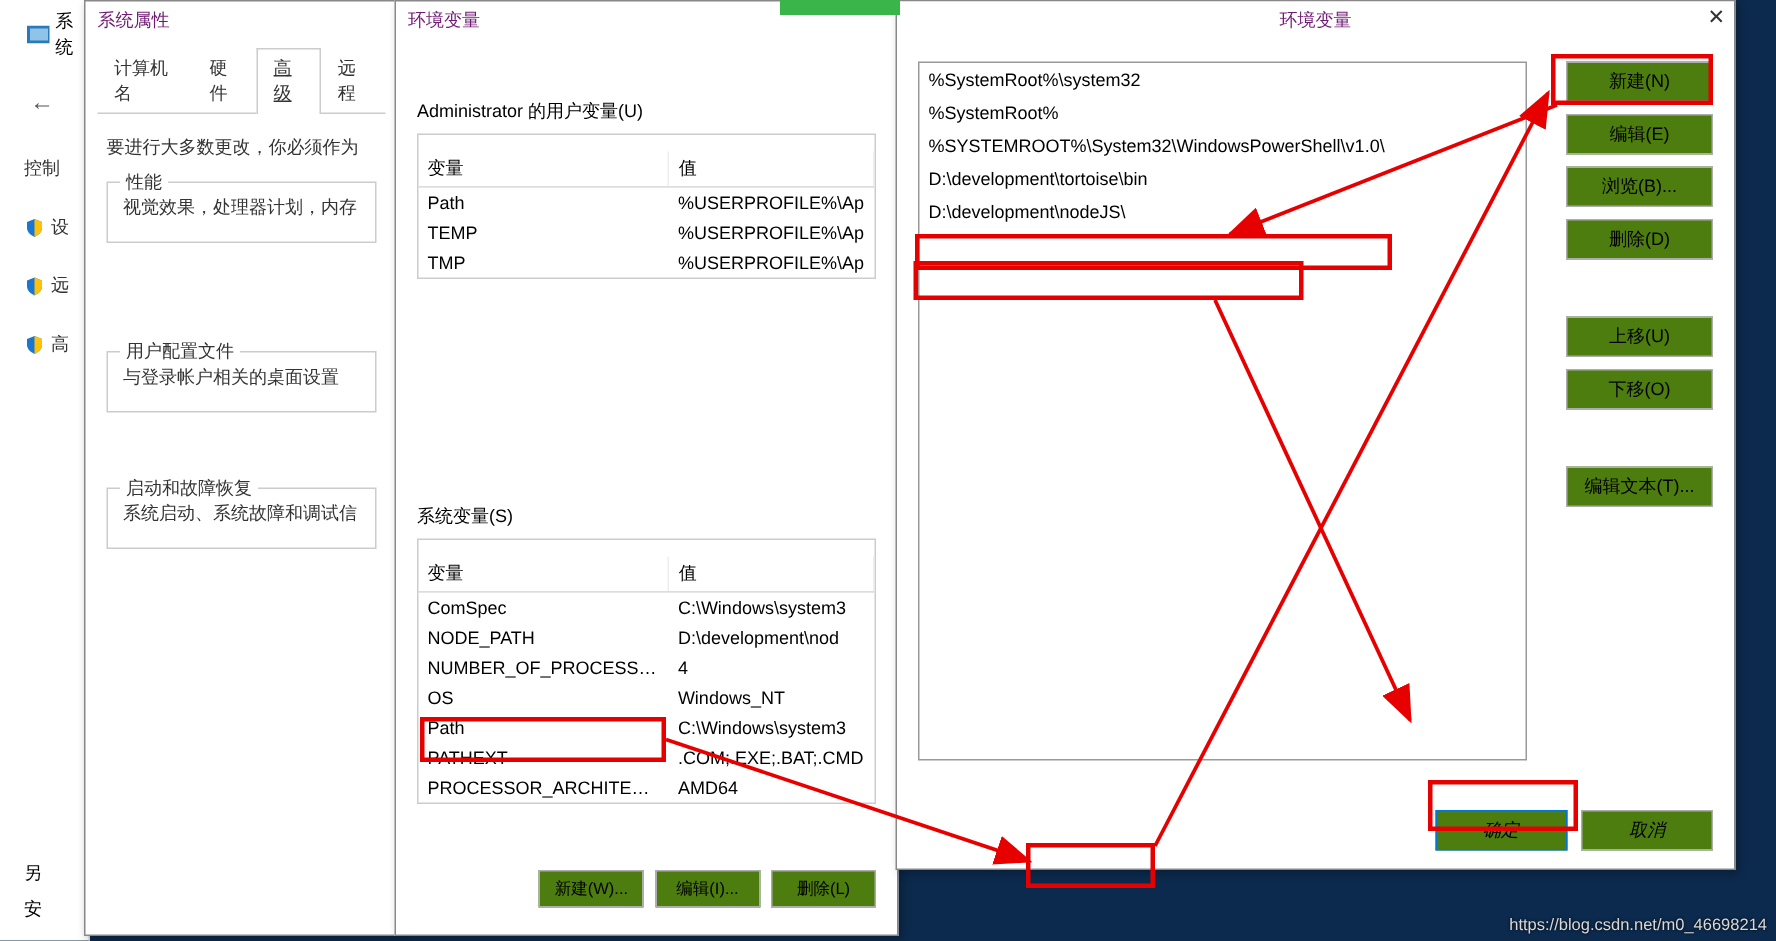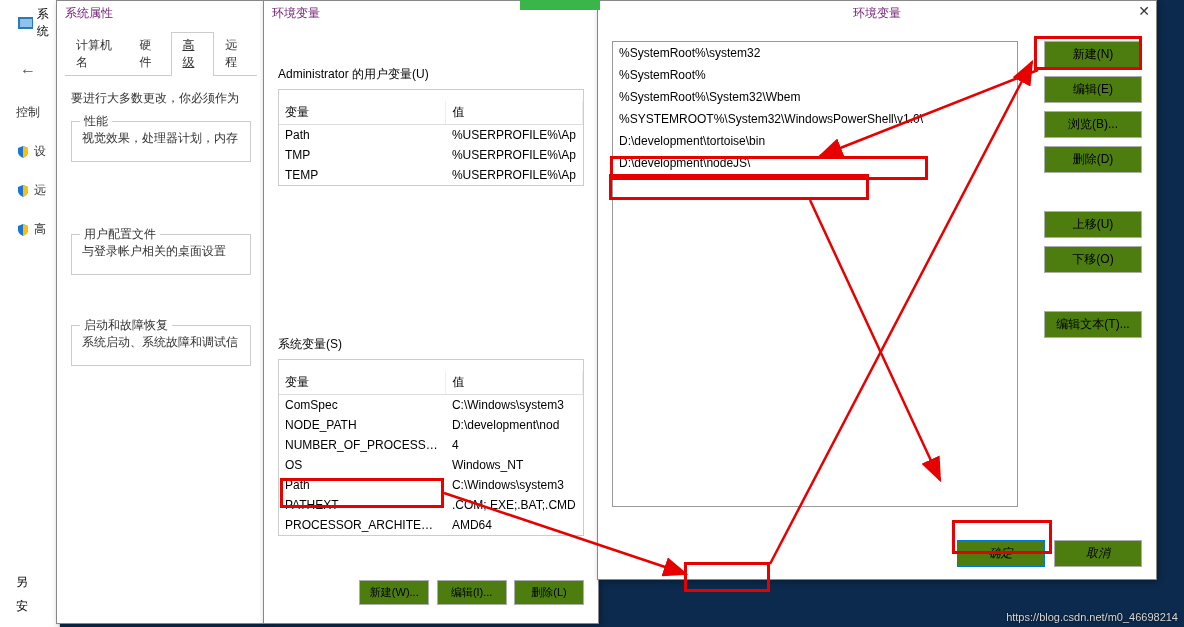--- a/index.html
+++ b/index.html
@@ -135,25 +135,25 @@
         <th>变量</th>
         <th>值</th>
       </tr>
         </thead>
       <tbody id="user-vars-body">
           <tr>
             <td>Path</td>
             <td>%USERPROFILE%\Ap</td>
           </tr>
           <tr>
+            <td>TEMP</td>
+            <td>%USERPROFILE%\Ap</td>
+          </tr>
+          <tr>
             <td>TMP</td>
-            <td>%USERPROFILE%\Ap</td>
-          </tr>
-          <tr>
-            <td>TEMP</td>
             <td>%USERPROFILE%\Ap</td>
           </tr>
         </tbody>
     </table>
   </div>
 
   <div class="env-section-label" style="margin-top:150px;">系统变量(S)</div>
   <div class="env-table-wrap">
     <table class="env-table">
       <colgroup>
@@ -208,21 +208,20 @@
 
 <div id="dlg-path" class="dialog">
   <div class="dialog-title" style="position:relative;">
     <span>环境变量</span>
   </div>
   <span class="win-close">✕</span>
 
   <div class="path-list" id="path-list">
       <div class="path-item">%SystemRoot%\system32</div>
       <div class="path-item">%SystemRoot%</div>
-      <div class="path-item">%SystemRoot%\System32\Wbem</div>
       <div class="path-item">%SYSTEMROOT%\System32\WindowsPowerShell\v1.0\</div>
       <div class="path-item">D:\development\tortoise\bin</div>
       <div class="path-item">D:\development\nodeJS\</div>
     </div>
 
   <div class="path-side-btns">
     <span class="btn">新建(N)</span>
     <span class="btn">编辑(E)</span>
     <span class="btn">浏览(B)...</span>
     <span class="btn">删除(D)</span>

